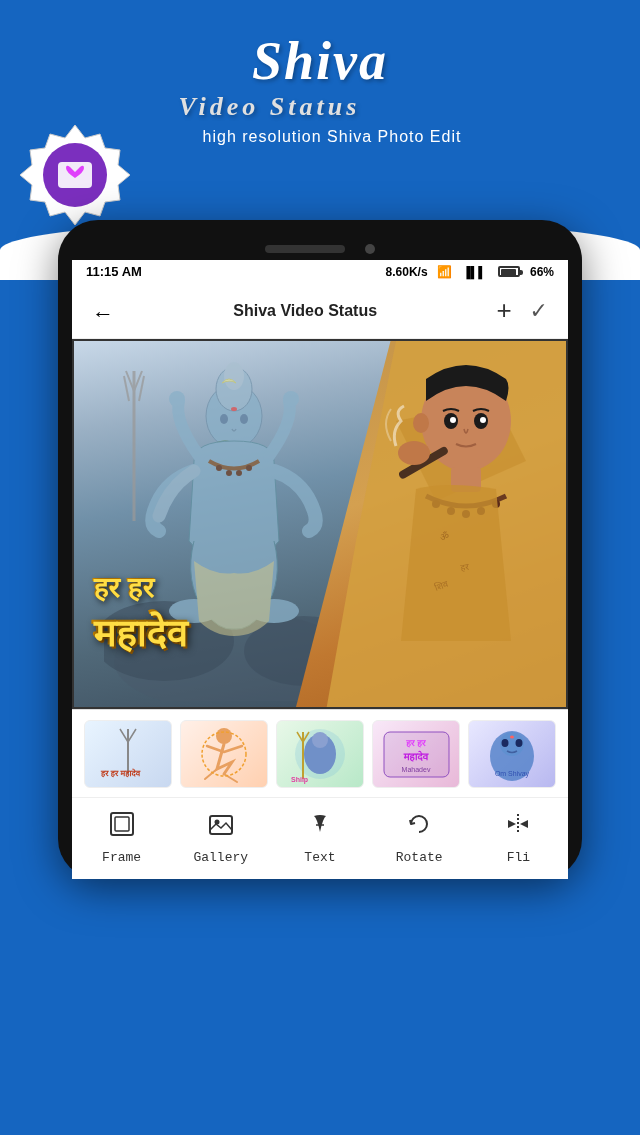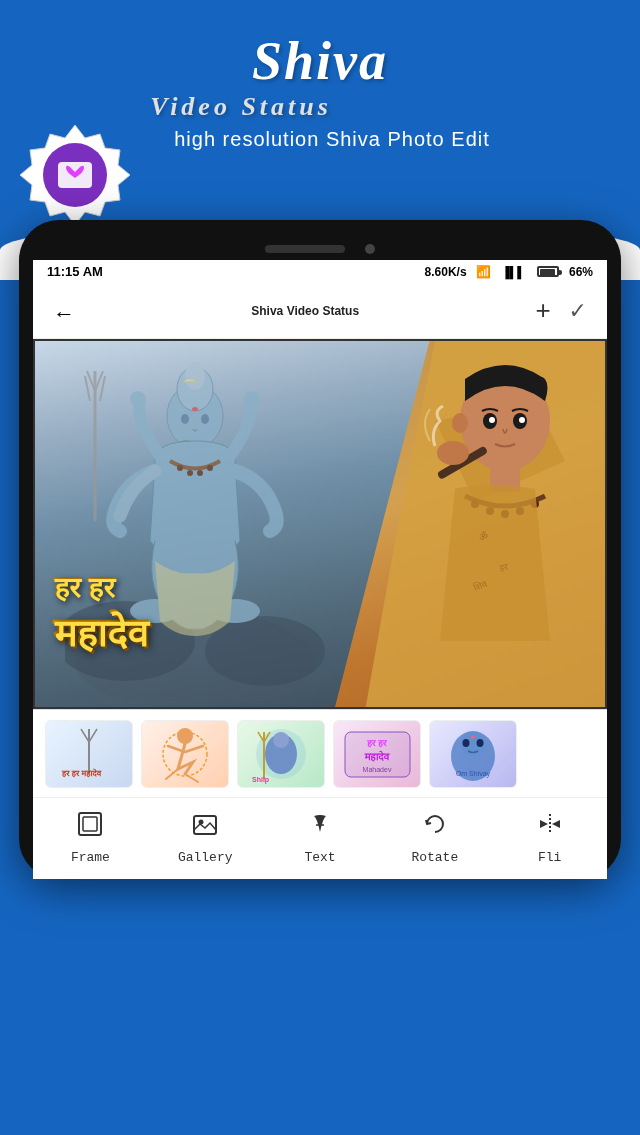--- a/index.html
+++ b/index.html
@@ -37,21 +37,21 @@
       font-size: 26px;
       display: block;
       text-align: left;
       font-style: italic;
       letter-spacing: 4px;
       color: #e0e0e0;
     }
 
     .app-subtitle {
       color: white;
-      font-size: 20px;
+      font-size: 16px;
       margin-top: 6px;
       letter-spacing: 1px;
       padding-left: 24px;
     }
 
     
     .badge-container {
       position: absolute;
       left: 20px;
       top: 120px;
@@ -64,21 +64,21 @@
       height: 110px;
       position: relative;
     }
 
     
     .phone-wrapper {
       position: absolute;
       top: 220px;
       left: 50%;
       transform: translateX(-50%);
-      width: 602px;
+      width: 524px;
       background: #111;
       border-radius: 40px;
       padding: 18px 14px 0 14px;
       box-shadow: 0 10px 40px rgba(0,0,0,0.5);
       z-index: 10;
     }
 
     .phone-status-bar {
       display: flex;
       justify-content: space-between;
@@ -125,21 +125,21 @@
       border-bottom: 1px solid #eee;
     }
 
     .toolbar-back {
       font-size: 22px;
       cursor: pointer;
       font-weight: bold;
     }
 
     .toolbar-title {
-      font-size: 12px;
+      font-size: 16px;
       font-weight: bold;
       color: #222;
     }
 
     .toolbar-actions {
       display: flex;
       gap: 18px;
       align-items: center;
     }
 

